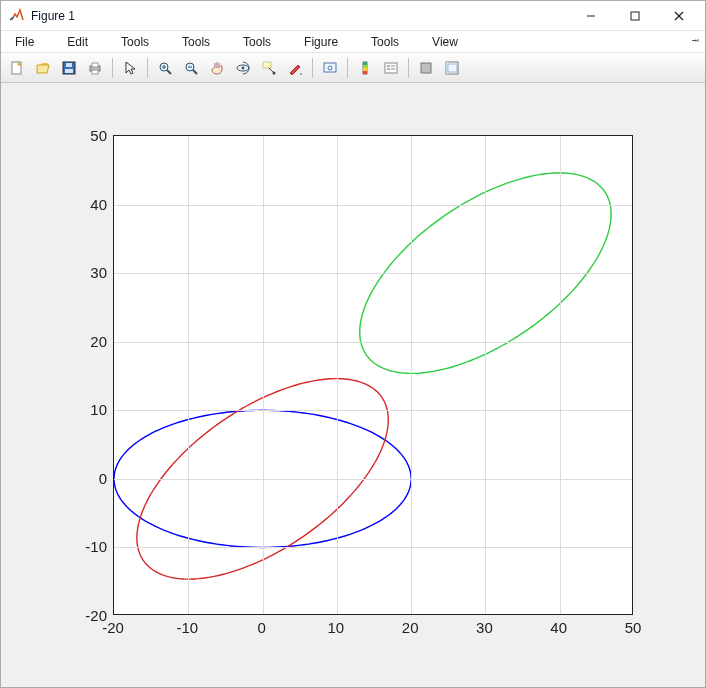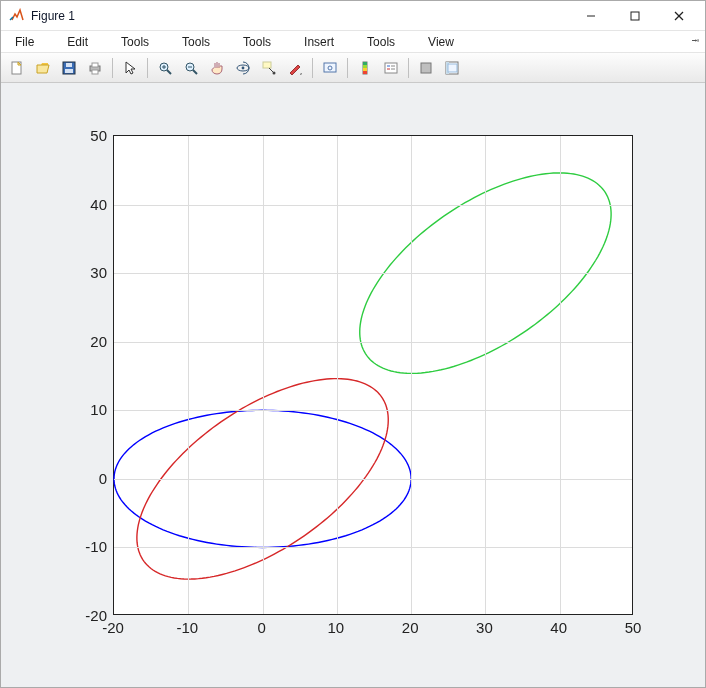--- a/index.html
+++ b/index.html
@@ -151,21 +151,21 @@
         </svg>
     </div>
   </div>
 
   <div class="menubar">
     <span class="menu-item">File</span>
     <span class="menu-item">Edit</span>
     <span class="menu-item">Tools</span>
     <span class="menu-item">Tools</span>
     <span class="menu-item">Tools</span>
-    <span class="menu-item">Insert</span>
+    <span class="menu-item">Figure</span>
     <span class="menu-item">Tools</span>
     <span class="menu-item">View</span>
     <span class="dock-arrow">⭲</span>
   </div>
 
   <div class="toolbar">
     <div class="tool-btn" title="New Figure">
       <svg width="16" height="16">
           <rect x="3" y="2" width="9" height="12" fill="#fff" stroke="#888"></rect>
           <polyline points="9,2 12,5 9,5 9,2" fill="#ffe9a8" stroke="#c9a227"></polyline>

